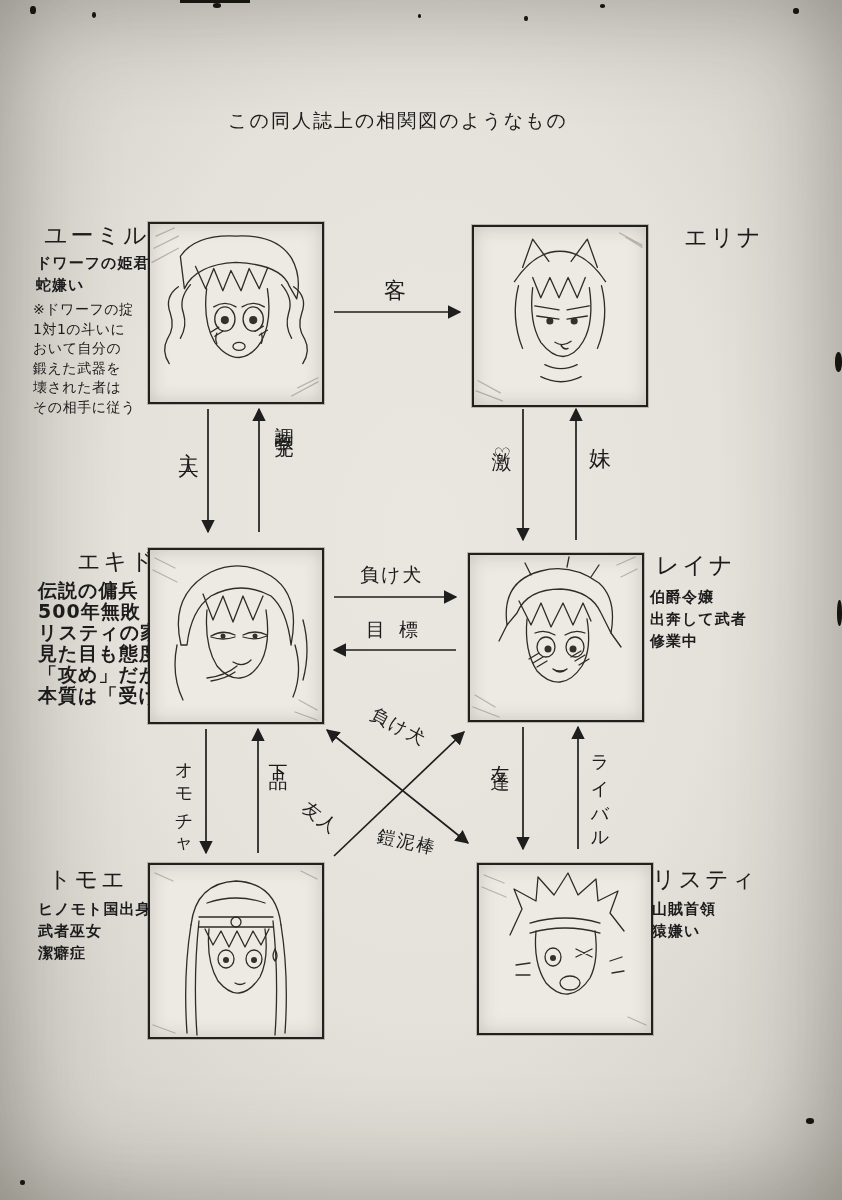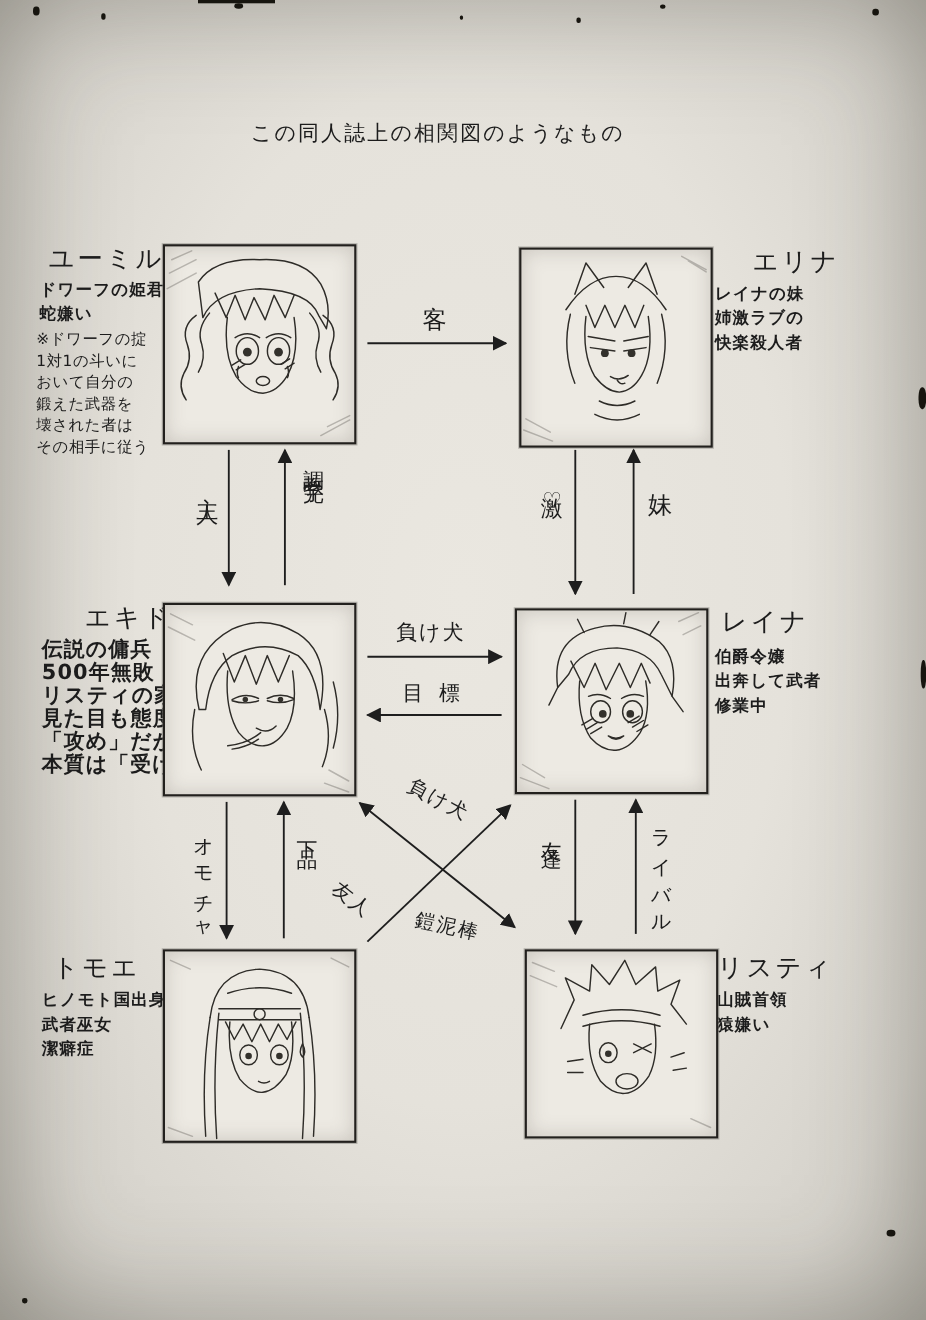--- a/index.html
+++ b/index.html
@@ -55,23 +55,20 @@
   <div class="abs char-desc" style="left:36px;top:252px;">ドワーフの姫君
 蛇嫌い</div>
   <div class="abs char-note" style="left:33px;top:300px;">※ドワーフの掟
 1対1の斗いに
 おいて自分の
 鍛えた武器を
 壊された者は
 その相手に従う</div>
 
   <div class="abs char-name" style="left:684px;top:222px;">エリナ</div>
-  <div class="abs char-desc" style="left:650px;top:256px;">レイナの妹
-姉激ラブの
-快楽殺人者</div>
 
   <div class="abs char-name" style="left:42px;top:546px;margin-left:35px;">エキドナ</div>
   <div class="abs char-desc" style="left:38px;top:580px;font-size:19px;line-height:21px;">伝説の傭兵
 500年無敗
 リスティの家在住
 見た目も態度も
 「攻め」だが
 本質は「受け」</div>
 
   <div class="abs char-name" style="left:656px;top:550px;">レイナ</div>

